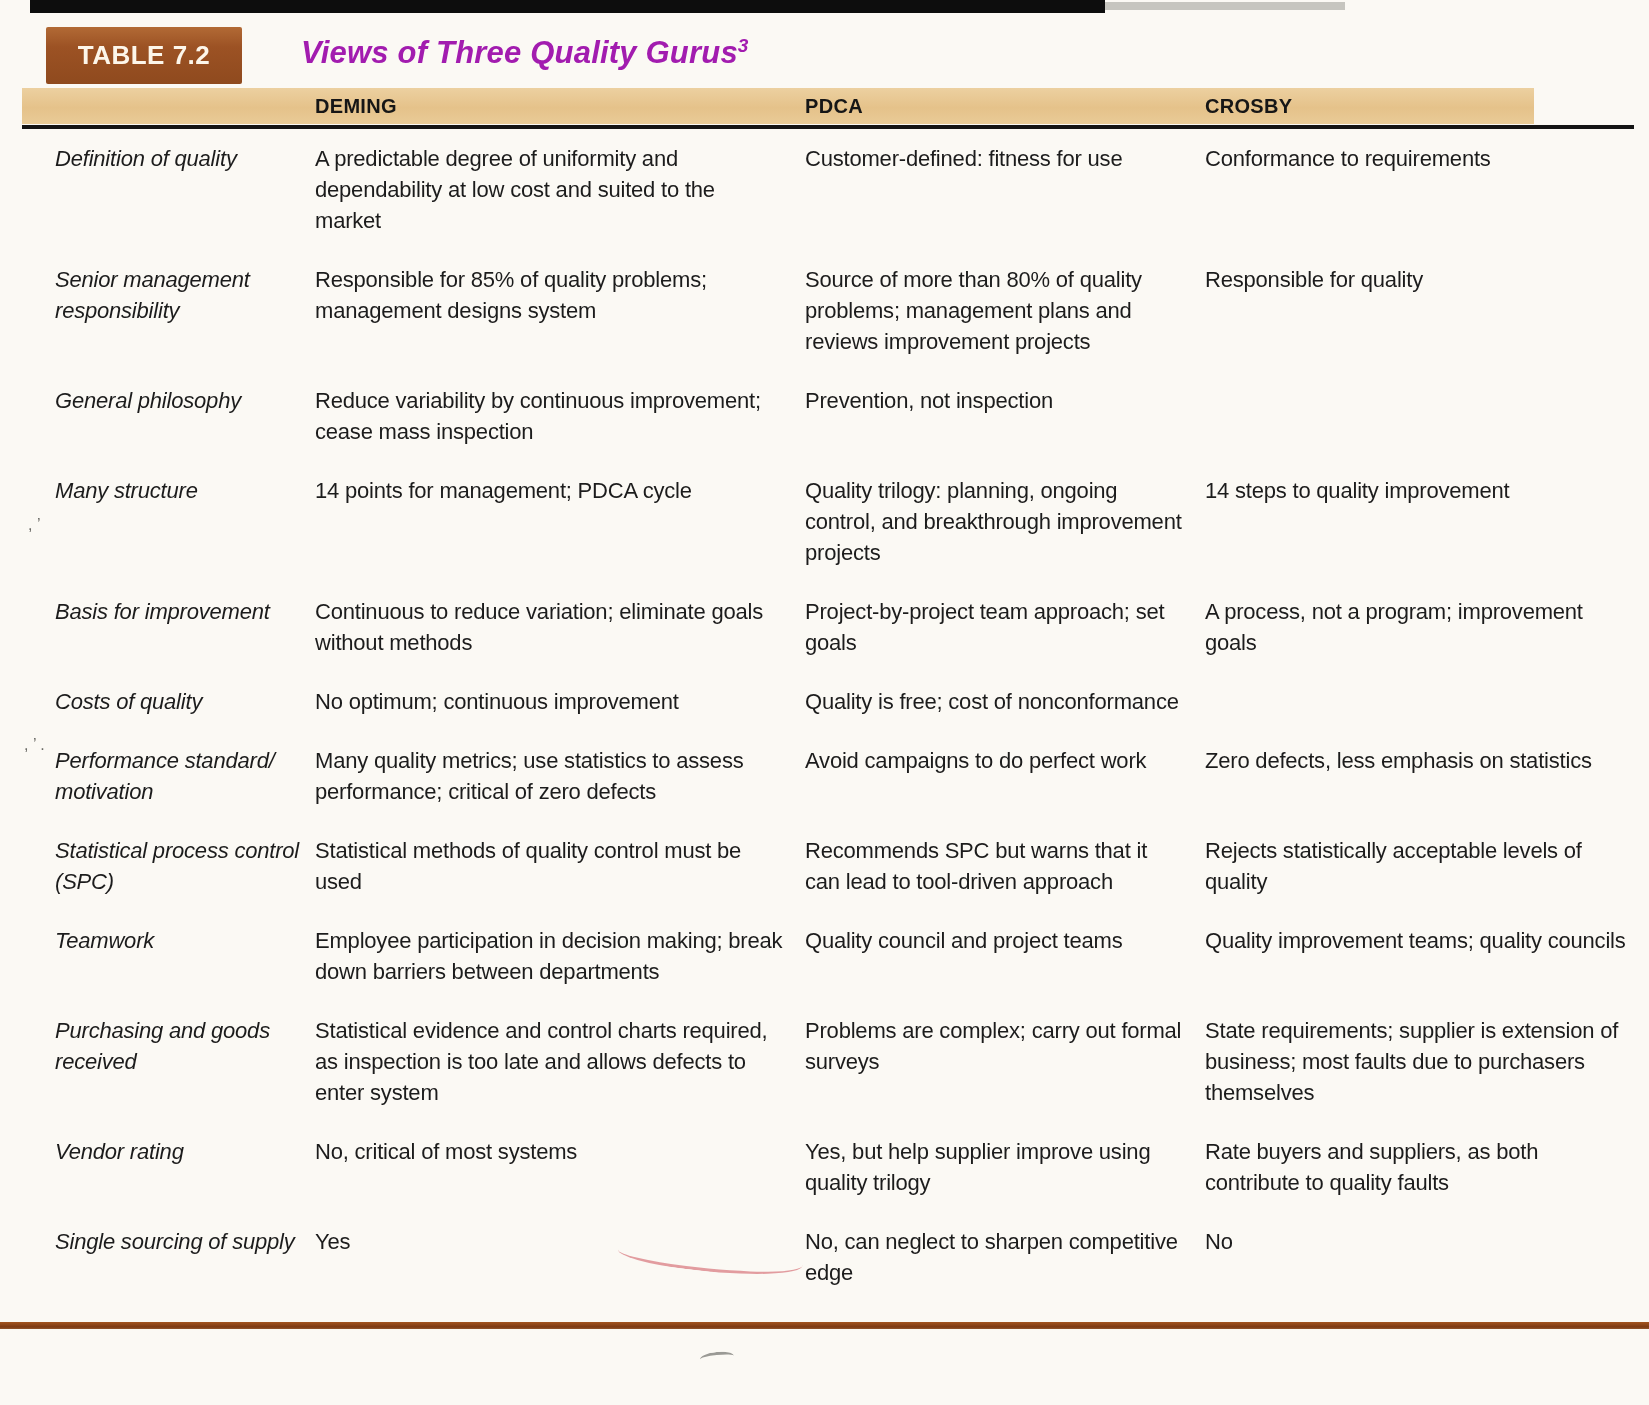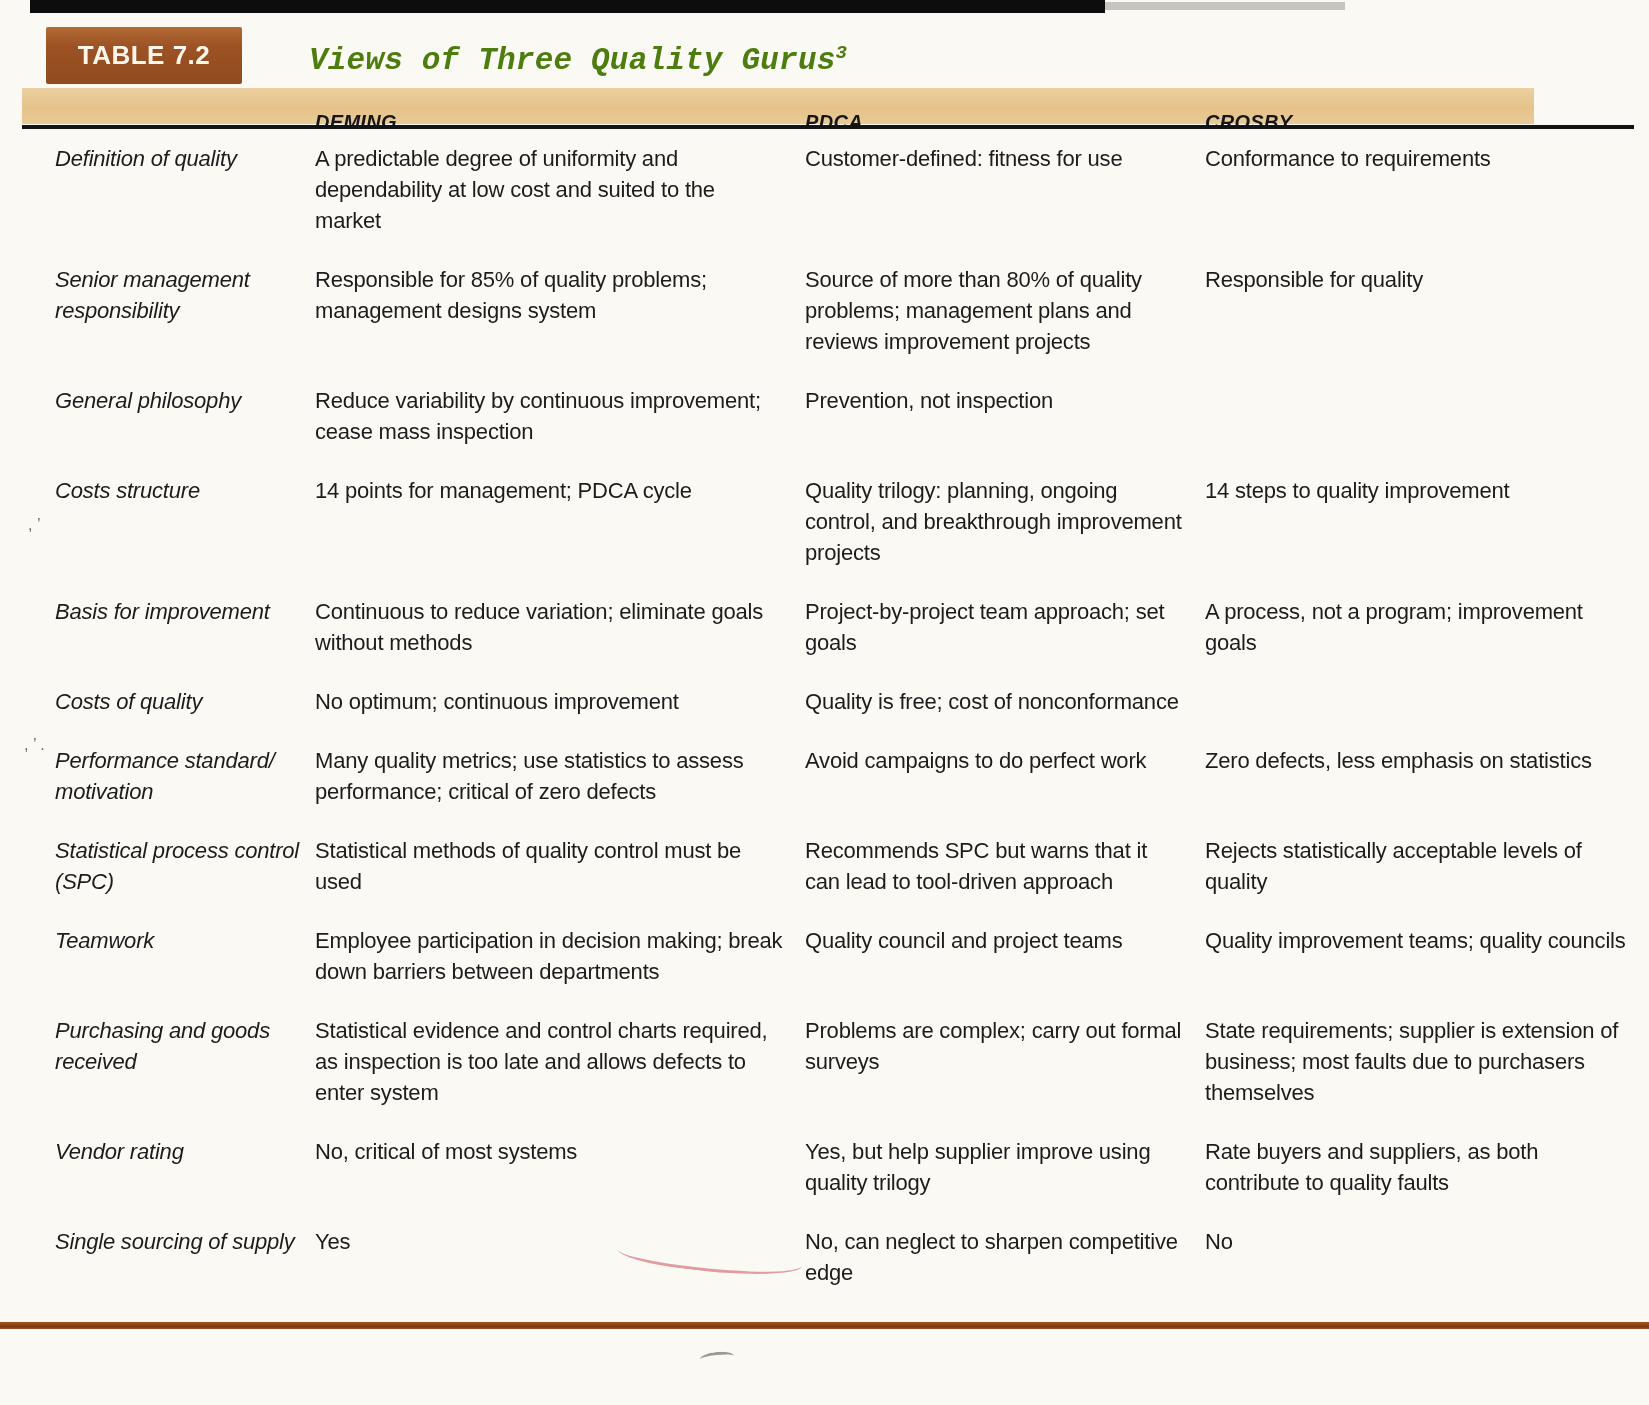--- a/index.html
+++ b/index.html
@@ -20,38 +20,37 @@
   
   .hdr{position:absolute;top:27px;left:16px;width:100%;height:60px;}
   .table-tag{
     position:absolute;left:30px;top:0;width:196px;height:57px;
     background:linear-gradient(180deg,#b26a35 0%,#9c5224 35%,#8f4a1e 100%);
     display:flex;align-items:center;justify-content:center;
     color:#fdf6ea;font-weight:bold;font-size:26px;letter-spacing:.5px;
     border-radius:2px;
   }
   .table-title{
-    position:absolute;left:285px;top:8px;margin:8px;
-    font-family:Liberation Mono, monospace;
+    position:absolute;left:285px;top:8px;margin:0;
+    font-family:Liberation Sans, sans-serif;
     font-style:italic;font-weight:bold;
-    font-size:31px;color:#4d7c0f;letter-spacing:.2px;
+    font-size:31px;color:#a21caf;letter-spacing:.2px;
   }
   .table-title sup{font-size:19px;line-height:0;}
 
   
   .band{
     position:absolute;top:88px;left:22px;width:1512px;height:36px;
     background:linear-gradient(180deg,#ecd0a0 0%,#e5c28a 55%,#e9cb97 100%);
   }
   .band-grid{
-    position:absolute;top:104px;left:0;width:1649px;height:36px;
+    position:absolute;top:88px;left:0;width:1649px;height:36px;
     display:grid;grid-template-columns:260px 490px 400px 1fr;
     padding-left:55px;box-sizing:border-box;
     align-items:center;
-    font-style:italic;
   }
   .col-head{font-weight:bold;font-size:20px;color:#161616;letter-spacing:.3px;}
   .rule-black{position:absolute;top:125px;left:22px;width:1612px;height:4px;background:#141414;}
 
   
   .tbody{
     position:absolute;top:143px;left:0;width:1649px;
   }
   .row{
     display:grid;grid-template-columns:260px 490px 400px 1fr;
@@ -123,21 +122,21 @@
       <div class="cell">Responsible for quality</div>
     </div>
 
     <div class="row">
       <div class="cell label">General philosophy</div>
       <div class="cell">Reduce variability by continuous improvement; cease mass inspection</div>
       <div class="cell">Prevention, not inspection</div>
     </div>
 
     <div class="row">
-      <div class="cell label">Costs structure</div>
+      <div class="cell label">Many structure</div>
       <div class="cell">14 points for management; PDCA cycle</div>
       <div class="cell">Quality trilogy: planning, ongoing control, and breakthrough improvement projects</div>
       <div class="cell">14 steps to quality improvement</div>
     </div>
 
     <div class="row">
       <div class="cell label">Basis for improvement</div>
       <div class="cell">Continuous to reduce variation; eliminate goals without methods</div>
       <div class="cell">Project-by-project team approach; set goals</div>
       <div class="cell">A process, not a program; improvement goals</div>

